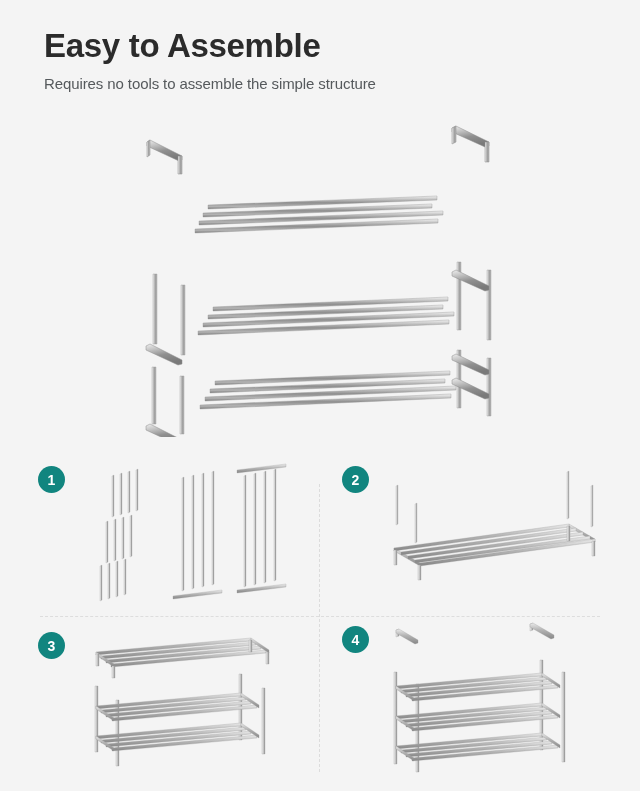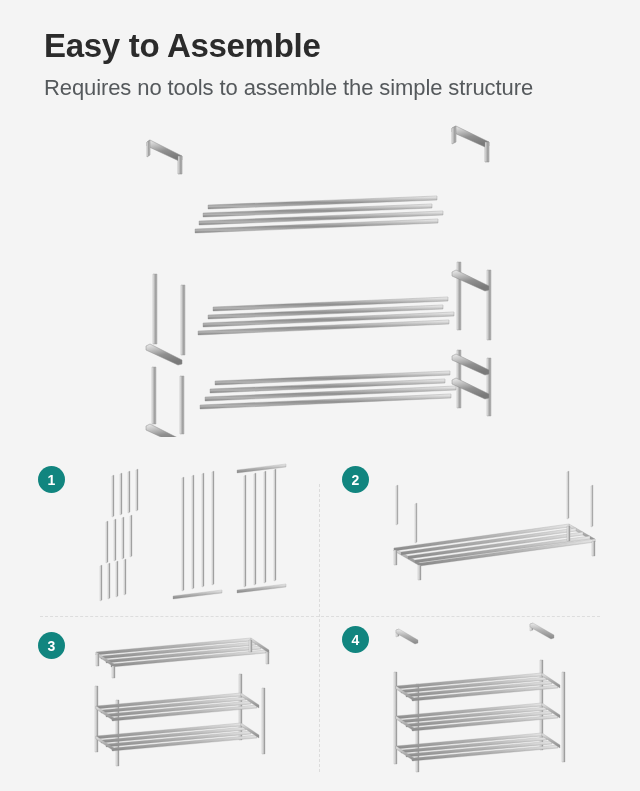--- a/index.html
+++ b/index.html
@@ -32,21 +32,21 @@
   .title {
     font-size: 33px;
     font-weight: bold;
     color: #2b2b2b;
     letter-spacing: -0.3px;
     line-height: 1.12;
     margin: 0;
     white-space: nowrap;
   }
   .subtitle {
-    font-size: 22px;
+    font-size: 15px;
     font-weight: normal;
     color: #55595c;
     margin: 10px 0 0 0;
     letter-spacing: -0.1px;
     white-space: nowrap;
   }
 
   
   .hero {
     position: absolute;

